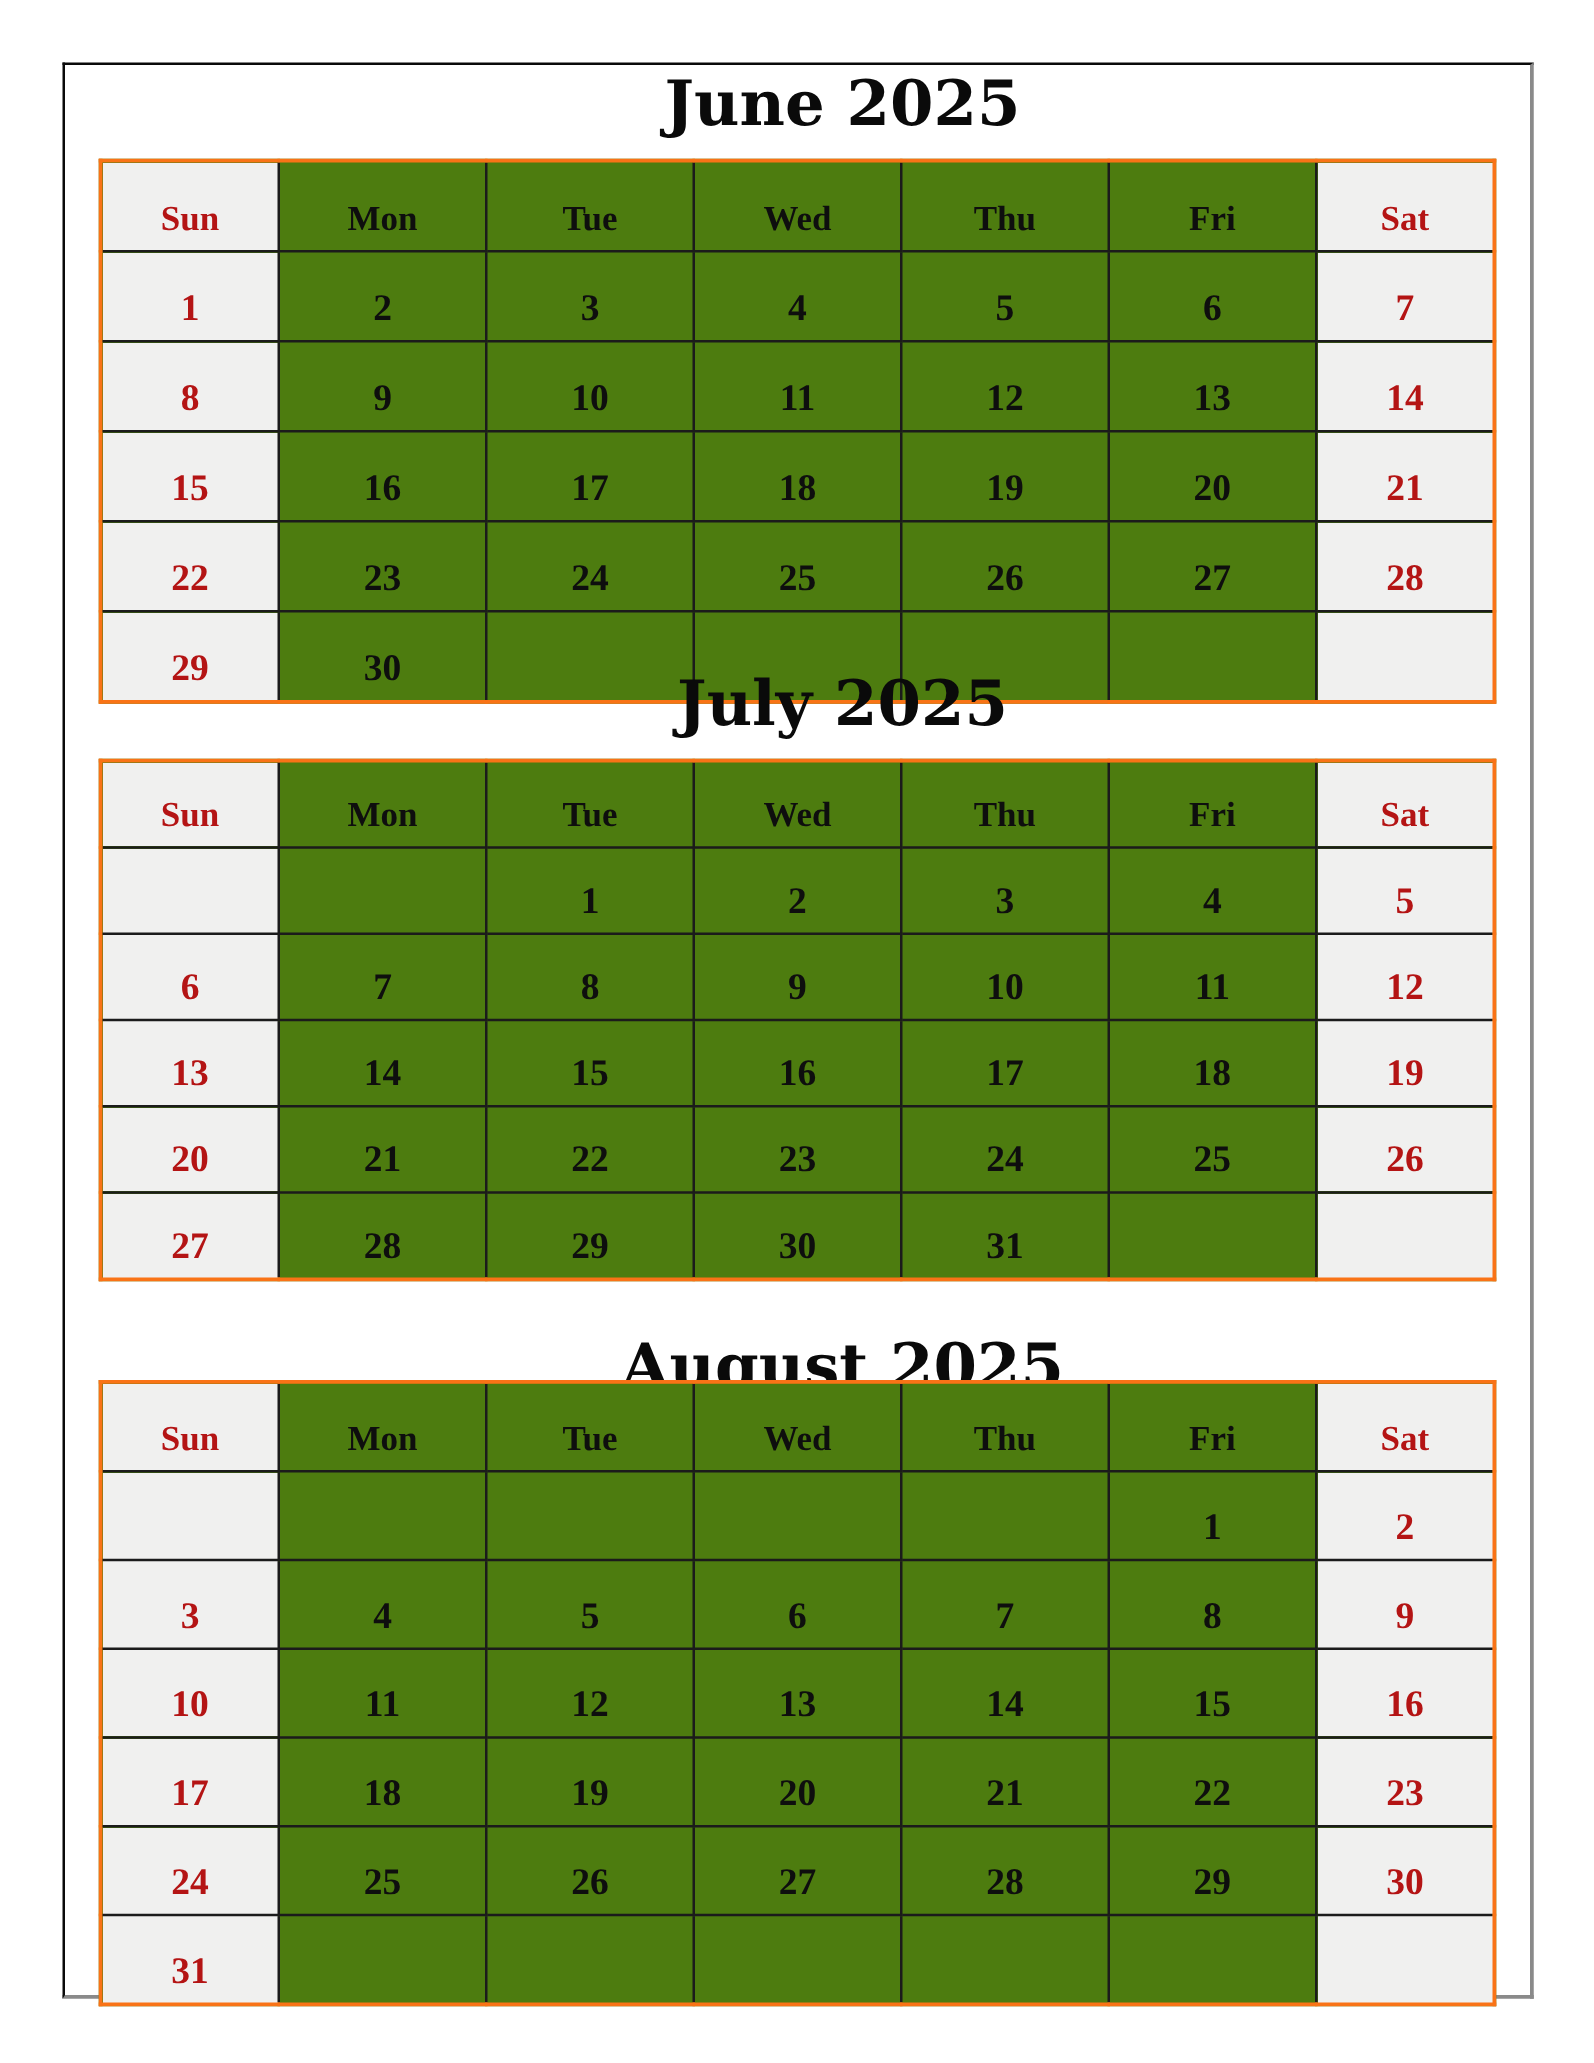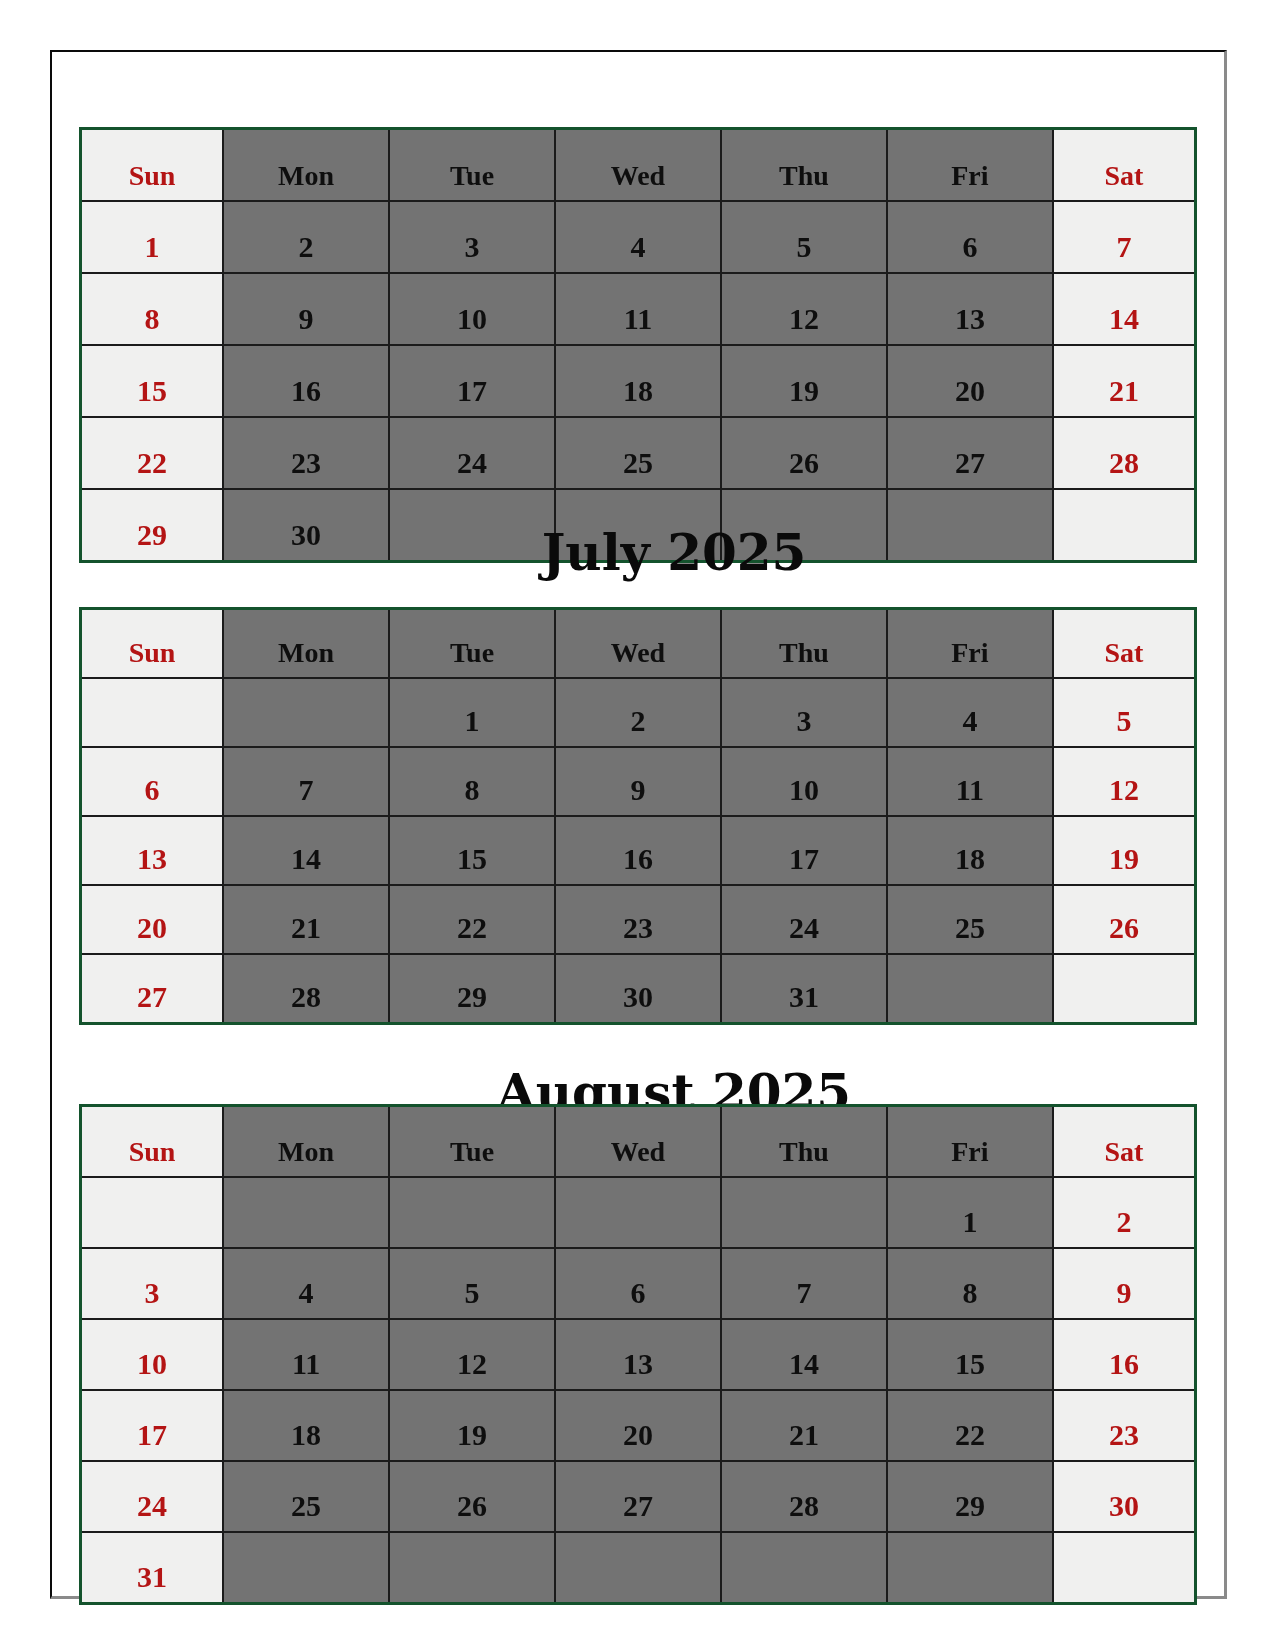--- a/index.html
+++ b/index.html
@@ -36,39 +36,39 @@
     transform: translateX(36px);
     font-family: "DejaVu Serif", serif;
     font-weight: 900;
     font-size: 50px;
     line-height: 50px;
     letter-spacing: 0px;
     color: #0a0a0a;
     white-space: nowrap;
   }
   .t0 { top: 6px; }
-  .t1 { top: 476px; }
+  .t1 { top: 486px; }
   .t2 { top: 988px; margin-top: 28px; }
 
   .cal {
     position: absolute;
     left: 27px;
     width: 1118px;
   }
   .c0 { top: 75px;  }
   .c1 { top: 555px; }
   .c2 { top: 1052px; }
 
   table.calendar {
     width: 100%;
     box-sizing: border-box;
     border-collapse: collapse;
     table-layout: fixed;
-    border: 3px solid #14532d;
-    background: #737373;
+    border: 3px solid #f97316;
+    background: #4d7c0f;
   }
   table.calendar th,
   table.calendar td {
     border: 2px solid #1b1b1b;
     text-align: center;
     vertical-align: bottom;
     font-weight: 700;
     color: #0e0e0e;
     padding: 0 0 8px 0;
     overflow: hidden;
@@ -102,20 +102,21 @@
     color: #2323c8;
     text-decoration: underline;
   }
 </style>
 </head>
 <body>
 
 <div class="page">
   <div class="frame">
 
+    <div class="month-title t0">June 2025</div>
     <div class="cal c0">
       <table class="calendar">
         <colgroup>
           <col class="col-weekend">
             <col class="col-weekday">
             <col class="col-weekday">
             <col class="col-weekday">
             <col class="col-weekday">
             <col class="col-weekday">
             <col class="col-weekend">

